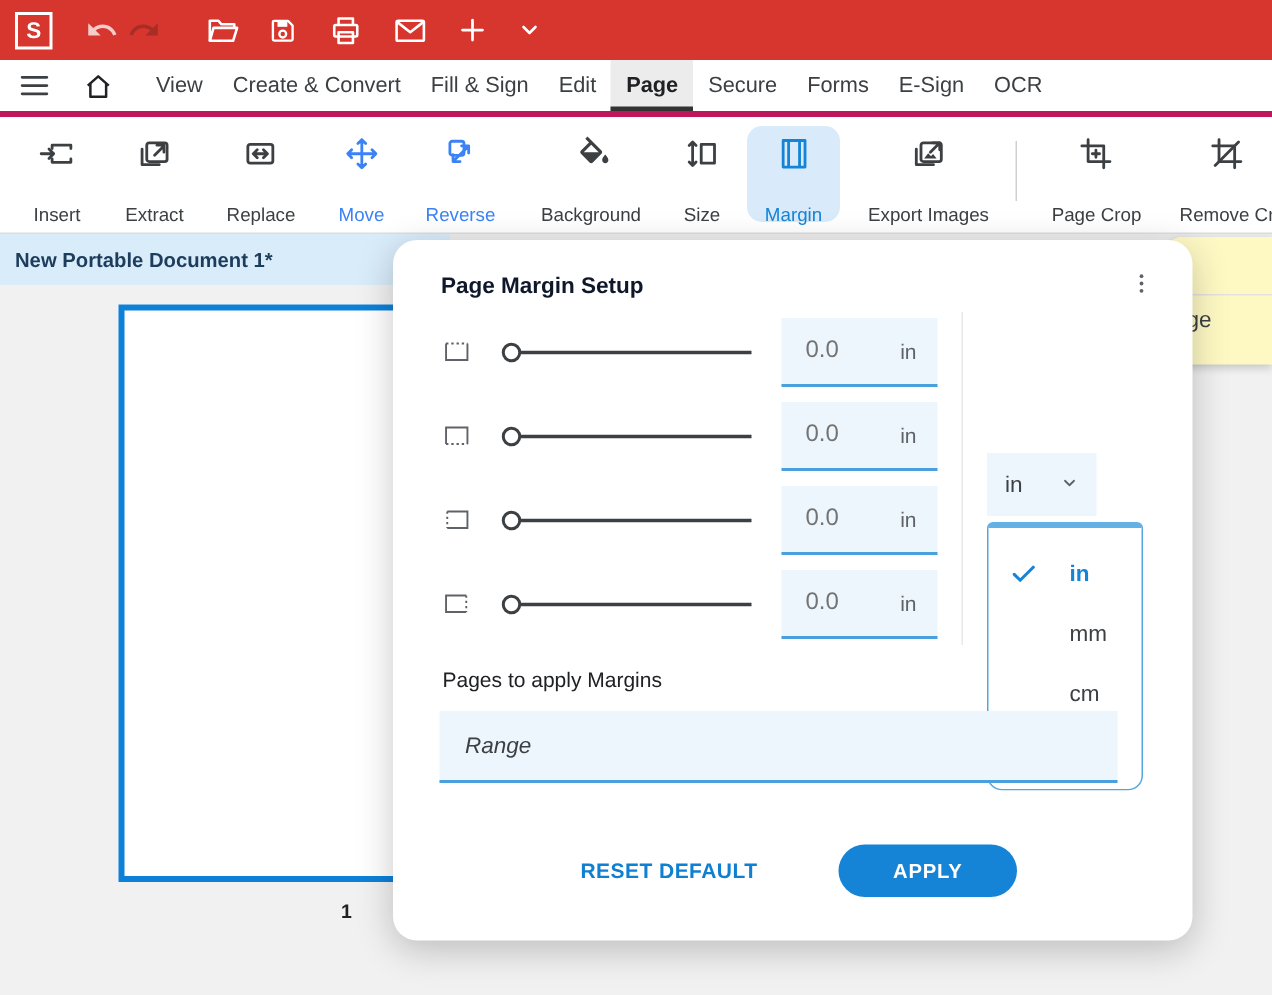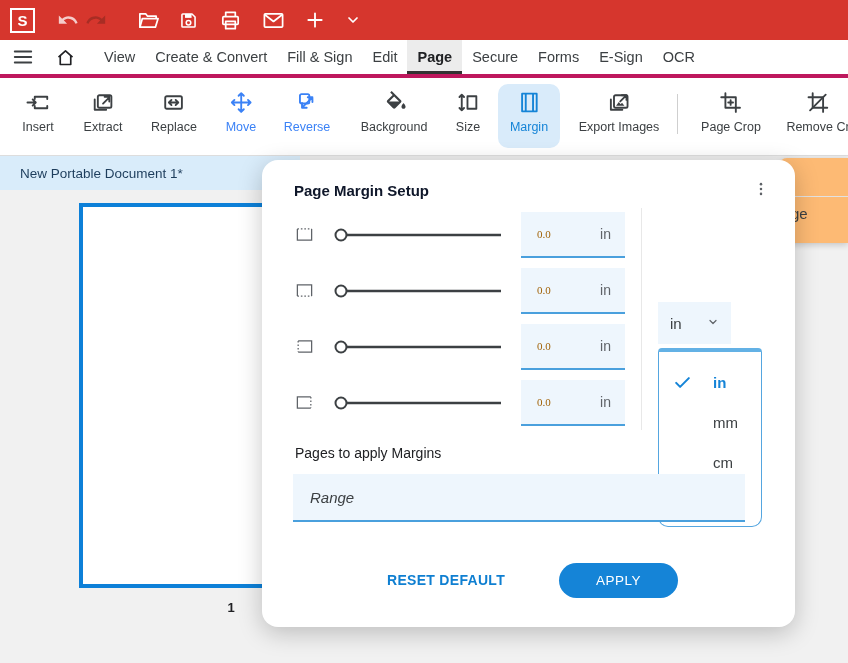--- a/index.html
+++ b/index.html
@@ -31,63 +31,63 @@
   .menu-item.active { background:#ececec; color:#202124; font-weight:bold; }
   .menu-item.active::after { content:""; position:absolute; left:0; right:0; bottom:0;
     height:3px; background:#333; }
 
   
   .toolbar { position:absolute; left:0; top:78px; width:848px; height:78px;
     background:#fff; border-bottom:1px solid #ddd; }
   .titem { position:absolute; top:10px; display:flex; flex-direction:column;
     align-items:center; transform:translateX(-50%); color:#3c4043; cursor:pointer; }
   .titem .ticon { height:28px; display:flex; align-items:center; justify-content:center; }
-  .titem .tlabel { font-size:12.5px; margin-top:4px; white-space:nowrap; }
+  .titem .tlabel { font-size:12.5px; margin-top:20px; white-space:nowrap; }
   .titem.disabled { color:#3b82f6; cursor:default; }
   .titem.active { color:#1584d7; }
   .margin-pill { position:absolute; left:498px; top:6px; width:62px; height:64px;
     background:#d9ebfa; border-radius:10px; }
   .tool-divider { position:absolute; left:677px; top:16px; width:1px; height:40px;
     background:#cfcfcf; }
 
   
   .tabbar { position:absolute; left:0; top:156px; width:848px; height:34px; background:#ececec; }
   .doc-tab { position:absolute; left:0; top:0; width:300px; height:34px;
-    background:#d9ecfa; display:flex; align-items:center; padding-left:20px;
-    font-size:13.5px; color:#1d3d5c; cursor:pointer; }
+    background:#d9ecfa; display:flex; align-items:center; padding-left:10px;
+    font-size:13.5px; color:#1d3d5c; cursor:pointer;font-weight:bold; }
 
   
   .canvas { position:absolute; left:0; top:190px; width:848px; height:473px; background:#f1f1f1; }
   .page-thumb { position:absolute; left:79px; top:13px; width:316px; height:385px;
     background:#fff; border:4px solid #0d80d8; z-index:1; cursor:pointer; }
   .page-num { position:absolute; left:214px; top:410px; width:34px; text-align:center;
     font-size:13px; font-weight:bold; color:#202124; z-index:1; }
 
   
   .bg-panel { position:absolute; left:779px; top:-32px; width:69px; height:85px;
-    background:#fdba74; border-radius:8px 0 0 0; z-index:2;
+    background:#fef9c3; border-radius:8px 0 0 0; z-index:2;
     box-shadow:0 2px 6px rgba(0,0,0,0.18); }
   .bg-panel .divider { position:absolute; left:0; top:38px; width:69px; height:1px; background:#e2e2e2; }
   .bg-panel .clip-text { position:absolute; left:12px; top:47px; font-size:15px; color:#3c4043; }
 
   
   .dialog { position:absolute; left:262px; top:-30px; width:533px; height:467px;
     background:#fff; border-radius:16px; z-index:3;
     box-shadow:0 6px 24px rgba(0,0,0,0.22); }
   .dlg-title { position:absolute; left:32px; top:22px; font-size:15px; font-weight:600; color:#0f172a; }
   .kebab { position:absolute; right:22px; top:18px; width:24px; height:24px; background:none;
     border:none; color:#5f6368; display:flex; align-items:center; justify-content:center; cursor:pointer; }
 
   .mrow { position:absolute; left:0; width:533px; height:46px; }
   .mrow .side-icon { position:absolute; left:32px; top:13px; color:#5f6368; }
   .mrow .slider { position:absolute; left:66px; top:13px; }
   .mval { position:absolute; left:259px; top:0; width:104px; height:46px;
     background:#eef6fd; border-bottom:2px solid #4aa0dd; display:flex;
     align-items:center; justify-content:space-between; padding:0 14px 0 16px; cursor:text; }
-  .mval .num { font-size:11px; color:#a16207;font-family:Liberation Serif, serif; }
+  .mval .num { font-size:16px; color:#737373; }
   .mval .unit { font-size:14px; color:#5f6368; }
 
   .col-divider { position:absolute; left:379px; top:48px; width:1px; height:222px; background:#e8e8e8; }
 
   .unit-select { position:absolute; left:396px; top:142px; width:73px; height:42px;
     background:#eef6fd; display:flex; align-items:center; justify-content:space-between;
     padding:0 12px; cursor:pointer; border:none; }
   .unit-select .sel-text { font-size:15px; color:#3c4043; }
   .unit-select svg { color:#5f6368; }
 
@@ -103,21 +103,21 @@
   .pages-label { position:absolute; left:33px; top:285px; font-size:14px; font-weight:400; color:#202124; }
   .range-field { position:absolute; left:31px; top:314px; width:452px; height:48px;
     background:#eef6fd; border-bottom:2px solid #4aa0dd; display:flex;
     align-items:center; padding-left:17px; font-size:15px; color:#3c4043; cursor:text;font-style:italic; }
 
   .reset-btn { position:absolute; left:125px; top:412px; background:none; border:none;
     font-family:"Liberation Sans", sans-serif; font-size:14px; font-weight:bold;
     color:#0f7fd1; letter-spacing:0.3px; cursor:pointer; }
   .apply-btn { position:absolute; left:297px; top:403px; width:119px; height:35px;
     background:#1584d7; border:none; border-radius:18px; color:#fff;
-    font-family:"Liberation Sans", sans-serif; font-size:13.5px; font-weight:normal;
+    font-family:"Liberation Sans", sans-serif; font-size:13.5px; font-weight:bold;
     letter-spacing:0.5px; cursor:pointer; }
 </style>
 </head>
 <body>
 
 <div class="app">
 
   <header class="titlebar">
     <div class="logo-box">S</div>
     <button class="tb-btn i-undo" style="margin-left:22px">

